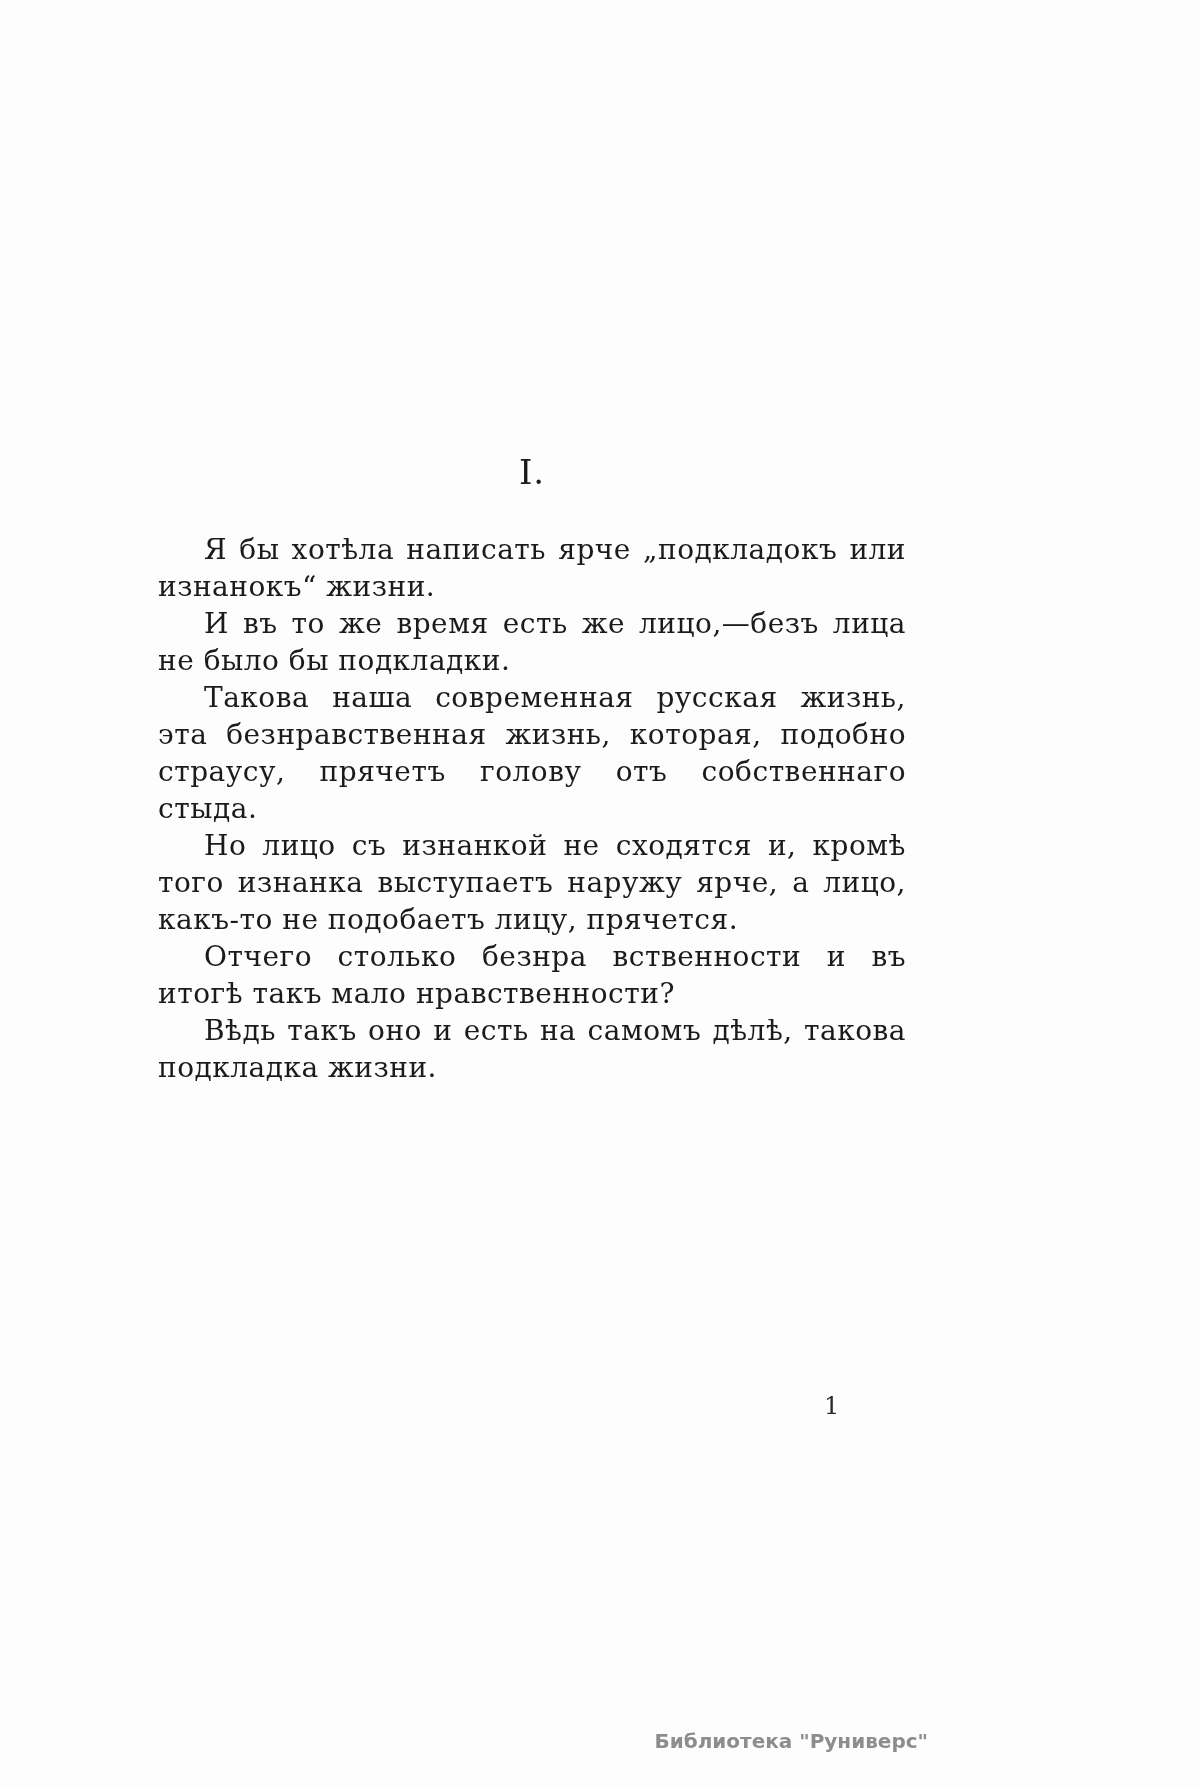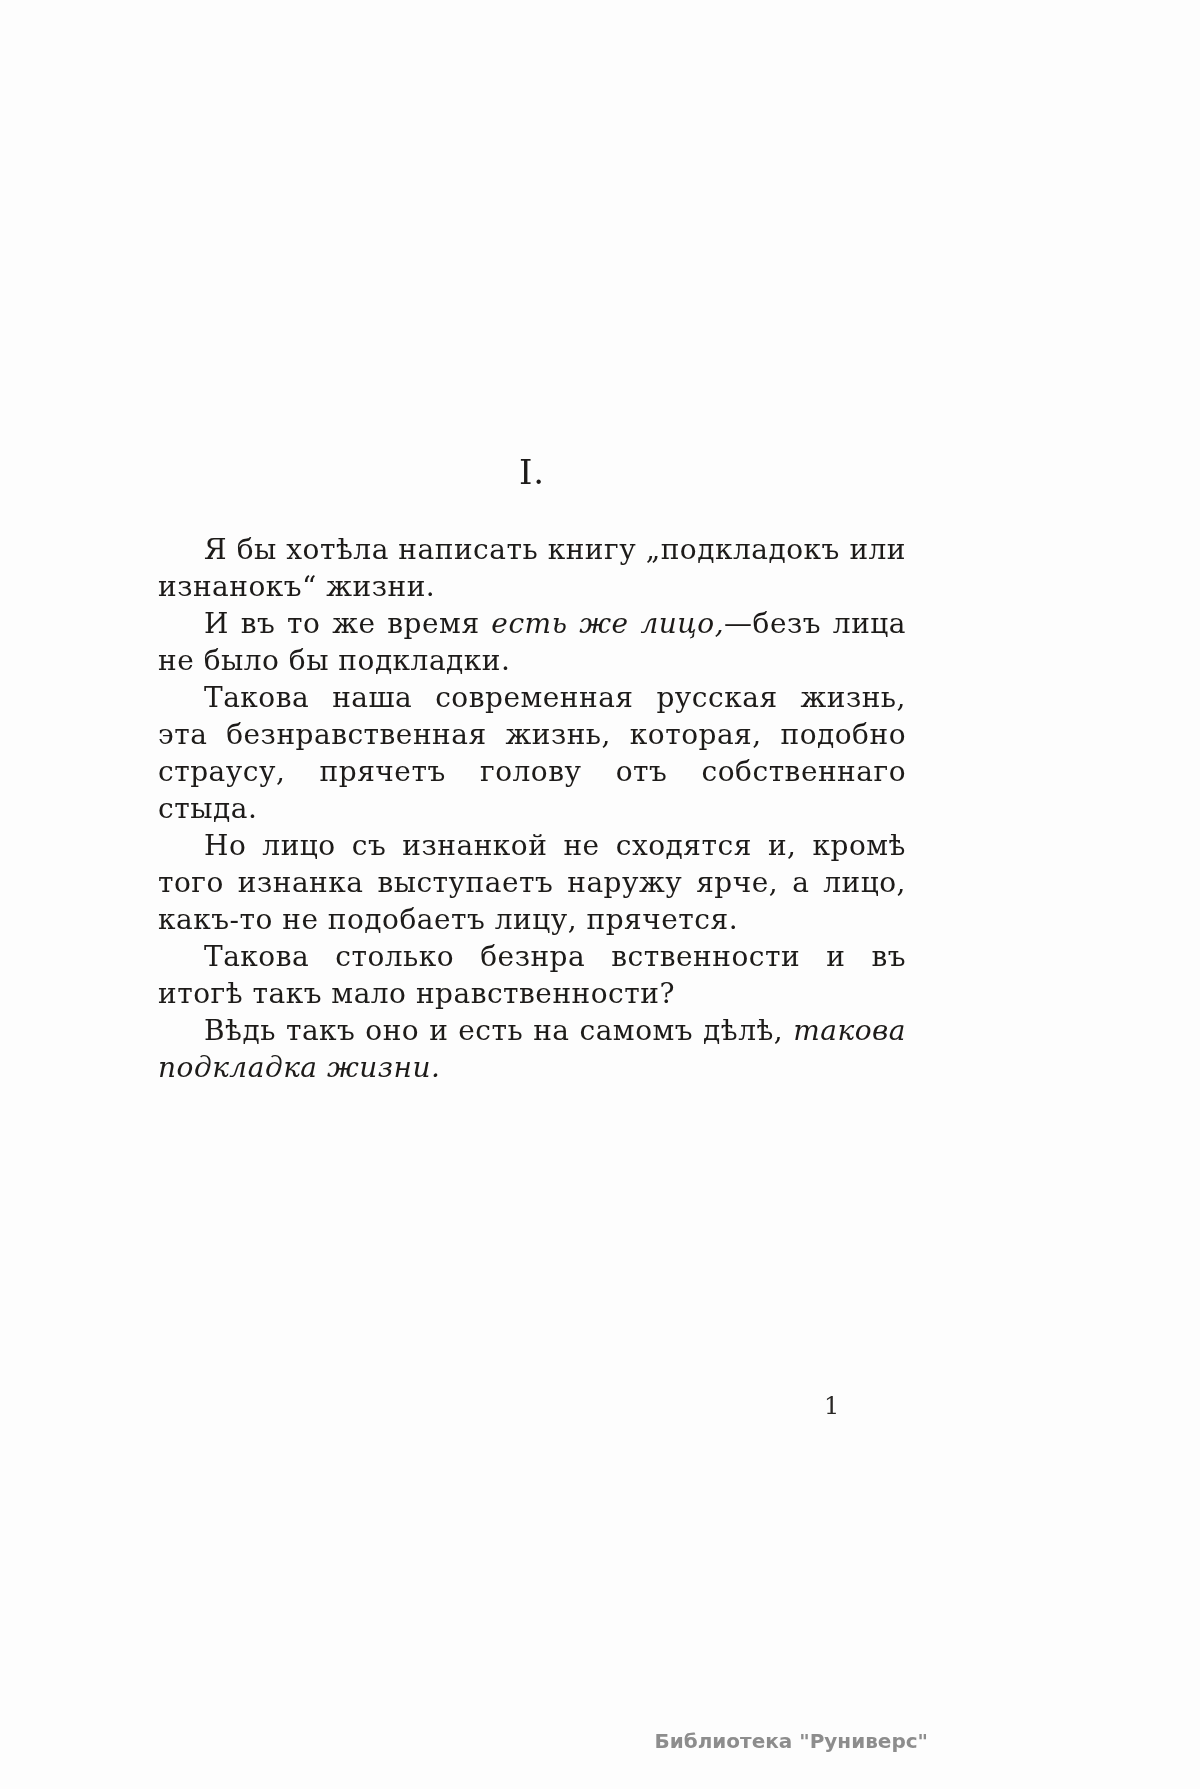--- a/index.html
+++ b/index.html
@@ -36,21 +36,20 @@
     font-size: 28px;
     line-height: 37px;
     text-align: justify;
     letter-spacing: 0.5px;
   }
   .para {
     margin: 0;
     text-indent: 46px;
   }
   .italic {
-    font-style: italic;
   }
   .page-number {
     position: absolute;
     top: 1392px;
     left: 824px;
     font-size: 24px;
     color: #2a2826;
   }
   .watermark {
     position: absolute;
@@ -62,24 +61,24 @@
     color: #8d8d8d;
   }
 </style>
 </head>
 <body>
 
 <div class="scan-page">
   <h1 class="chapter-heading">I.</h1>
 
   <div class="text-block">
-      <p class="para"><span>Я бы хотѣла написать книгу „подкладокъ или изнанокъ“ жизни.</span></p>
+      <p class="para"><span>Я бы хотѣла написать ярче „подкладокъ или изнанокъ“ жизни.</span></p>
       <p class="para"><span>И въ то же время </span><span class="italic">есть же лицо,</span><span>—безъ лица не было бы подкладки.</span></p>
       <p class="para"><span>Такова наша современная русская жизнь, эта безнравственная жизнь, которая, подобно страусу, прячетъ голову отъ собственнаго стыда.</span></p>
       <p class="para"><span>Но лицо съ изнанкой не сходятся и, кромѣ того изнанка выступаетъ наружу ярче, а лицо, какъ-то не подобаетъ лицу, прячется.</span></p>
-      <p class="para"><span>Такова столько безнра вственности и въ итогѣ такъ мало нравственности?</span></p>
+      <p class="para"><span>Отчего столько безнра вственности и въ итогѣ такъ мало нравственности?</span></p>
       <p class="para"><span>Вѣдь такъ оно и есть на самомъ дѣлѣ, </span><span class="italic">такова подкладка жизни.</span></p>
     </div>
 
   <div class="page-number">1</div>
 
   <div class="watermark">Библиотека "Руниверс"</div>
 </div>
 
 </body></html>

